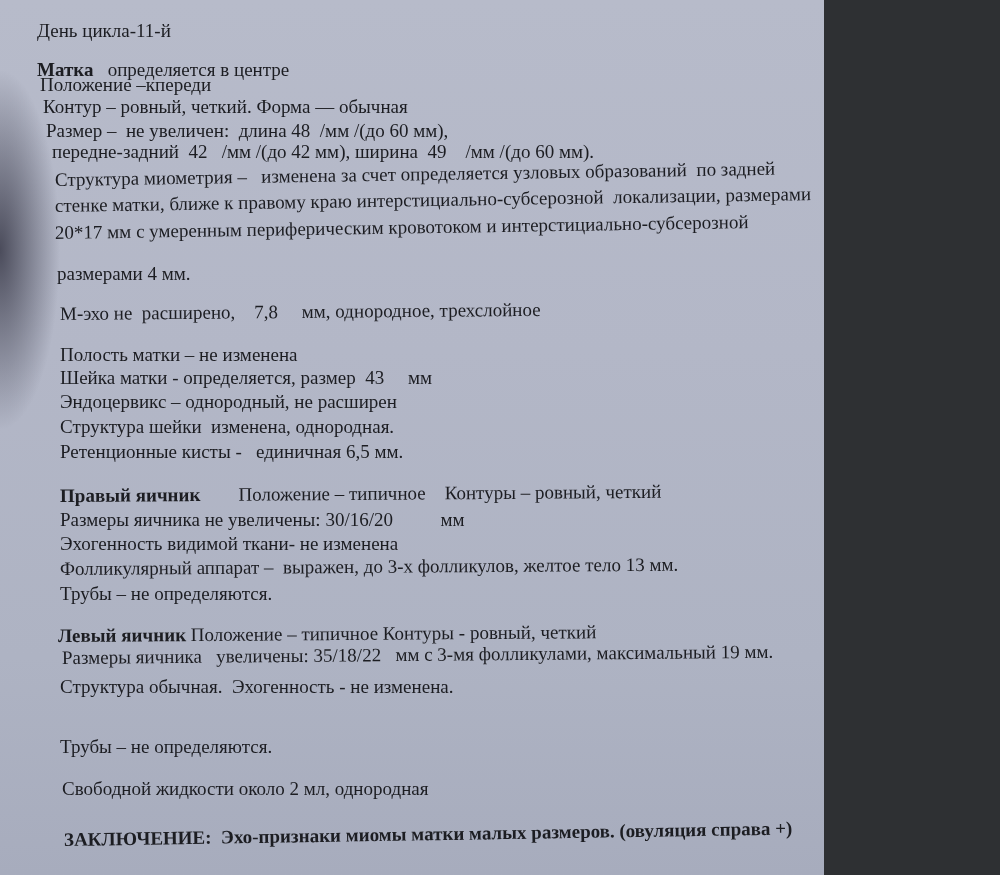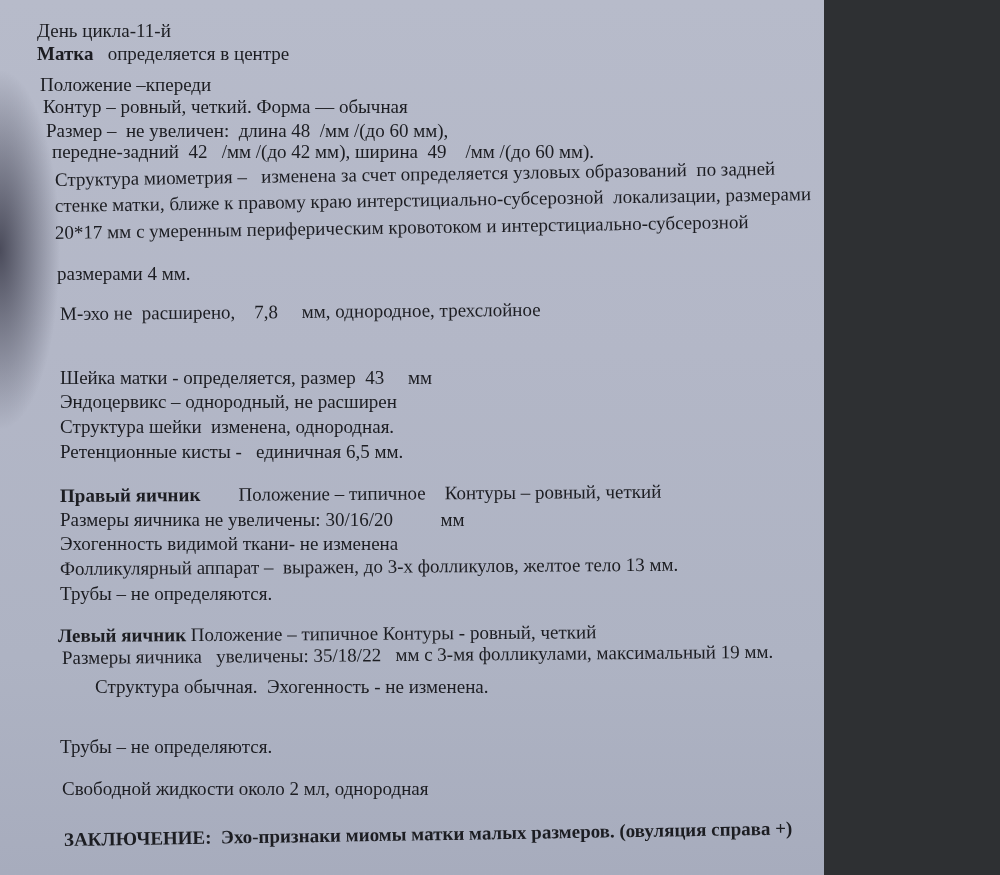--- a/index.html
+++ b/index.html
@@ -40,47 +40,48 @@
     .concl { font-size: 19px; }
   </style>
 </head>
 <body>
 
 <div class="scene">
   <div class="paper"></div>
 
   <div class="text" style="left:37px; top:21px;">День цикла-11-й</div>
 
-  <div class="text" style="left:37px; top:44px;"><span class="b">Матка</span><span>   определяется в центре</span></div>
+  <div class="text" style="left:37px; top:60px;"><span class="b">Матка</span><span>   определяется в центре</span></div>
 
   <div class="text" style="left:40px; top:75px;">Положение –кпереди</div>
   <div class="text" style="left:43px; top:97px;">Контур – ровный, четкий. Форма — обычная</div>
   <div class="text" style="left:46px; top:121px;">Размер –  не увеличен:  длина 48  /мм /(до 60 мм),</div>
   <div class="text" style="left:52px; top:142px;">передне-задний  42   /мм /(до 42 мм), ширина  49    /мм /(до 60 мм).</div>
 
   <div class="text" style="left:55px; top:170px; transform: rotate(-0.9deg); transform-origin: left center;">Структура миометрия –   изменена за счет определяется узловых образований  по задней</div>
   <div class="text" style="left:55px; top:196px; transform: rotate(-0.9deg); transform-origin: left center;">стенке матки, ближе к правому краю интерстициально-субсерозной  локализации, размерами</div>
   <div class="text" style="left:55px; top:223px; transform: rotate(-0.9deg); transform-origin: left center;">20*17 мм с умеренным периферическим кровотоком и интерстициально-субсерозной</div>
   <div class="text" style="left:57px; top:264px;">размерами 4 мм.</div>
 
   <div class="text" style="left:60px; top:304px; transform: rotate(-0.5deg); transform-origin: left center;">М-эхо не  расширено,    7,8     мм, однородное, трехслойное</div>
 
+  <div class="text" style="left:60px; top:345px;">Полость матки – не изменена</div>
   <div class="text" style="left:60px; top:368px;">Шейка матки - определяется, размер  43     мм</div>
   <div class="text" style="left:60px; top:417px;">Структура шейки  изменена, однородная.</div>
   <div class="text" style="left:60px; top:392px;">Эндоцервикс – однородный, не расширен</div>
   <div class="text" style="left:60px; top:442px;">Ретенционные кисты -   единичная 6,5 мм.</div>
 
   <div class="text" style="left:60px; top:486px; transform: rotate(-0.4deg); transform-origin: left center;"><span class="b">Правый яичник</span><span>        Положение – типичное    Контуры – ровный, четкий</span></div>
   <div class="text" style="left:60px; top:510px;">Размеры яичника не увеличены: 30/16/20          мм</div>
   <div class="text" style="left:60px; top:534px;">Эхогенность видимой ткани- не изменена</div>
   <div class="text" style="left:60px; top:559px; transform: rotate(-0.4deg); transform-origin: left center;">Фолликулярный аппарат –  выражен, до 3-х фолликулов, желтое тело 13 мм.</div>
   <div class="text" style="left:60px; top:584px;">Трубы – не определяются.</div>
 
   <div class="text" style="left:58px; top:626px; transform: rotate(-0.4deg); transform-origin: left center;"><span class="b">Левый яичник</span><span> Положение – типичное Контуры - ровный, четкий</span></div>
   <div class="text" style="left:62px; top:648px; transform: rotate(-0.5deg); transform-origin: left center;">Размеры яичника   увеличены: 35/18/22   мм с 3-мя фолликулами, максимальный 19 мм.</div>
-  <div class="text" style="left:60px; top:677px;margin-left:35px;">Структура обычная.  Эхогенность - не изменена.</div>
+  <div class="text" style="left:60px; top:677px;">Структура обычная.  Эхогенность - не изменена.</div>
 
   <div class="text" style="left:60px; top:737px;">Трубы – не определяются.</div>
 
   <div class="text" style="left:62px; top:779px;">Свободной жидкости около 2 мл, однородная</div>
 
   <div class="text concl" style="left:64px; top:830px; transform: rotate(-0.9deg); transform-origin: left center;"><span class="b">ЗАКЛЮЧЕНИЕ:</span><span class="b">  Эхо-признаки миомы матки малых размеров. (овуляция справа +)</span></div>
 </div>
 
 </body></html>

